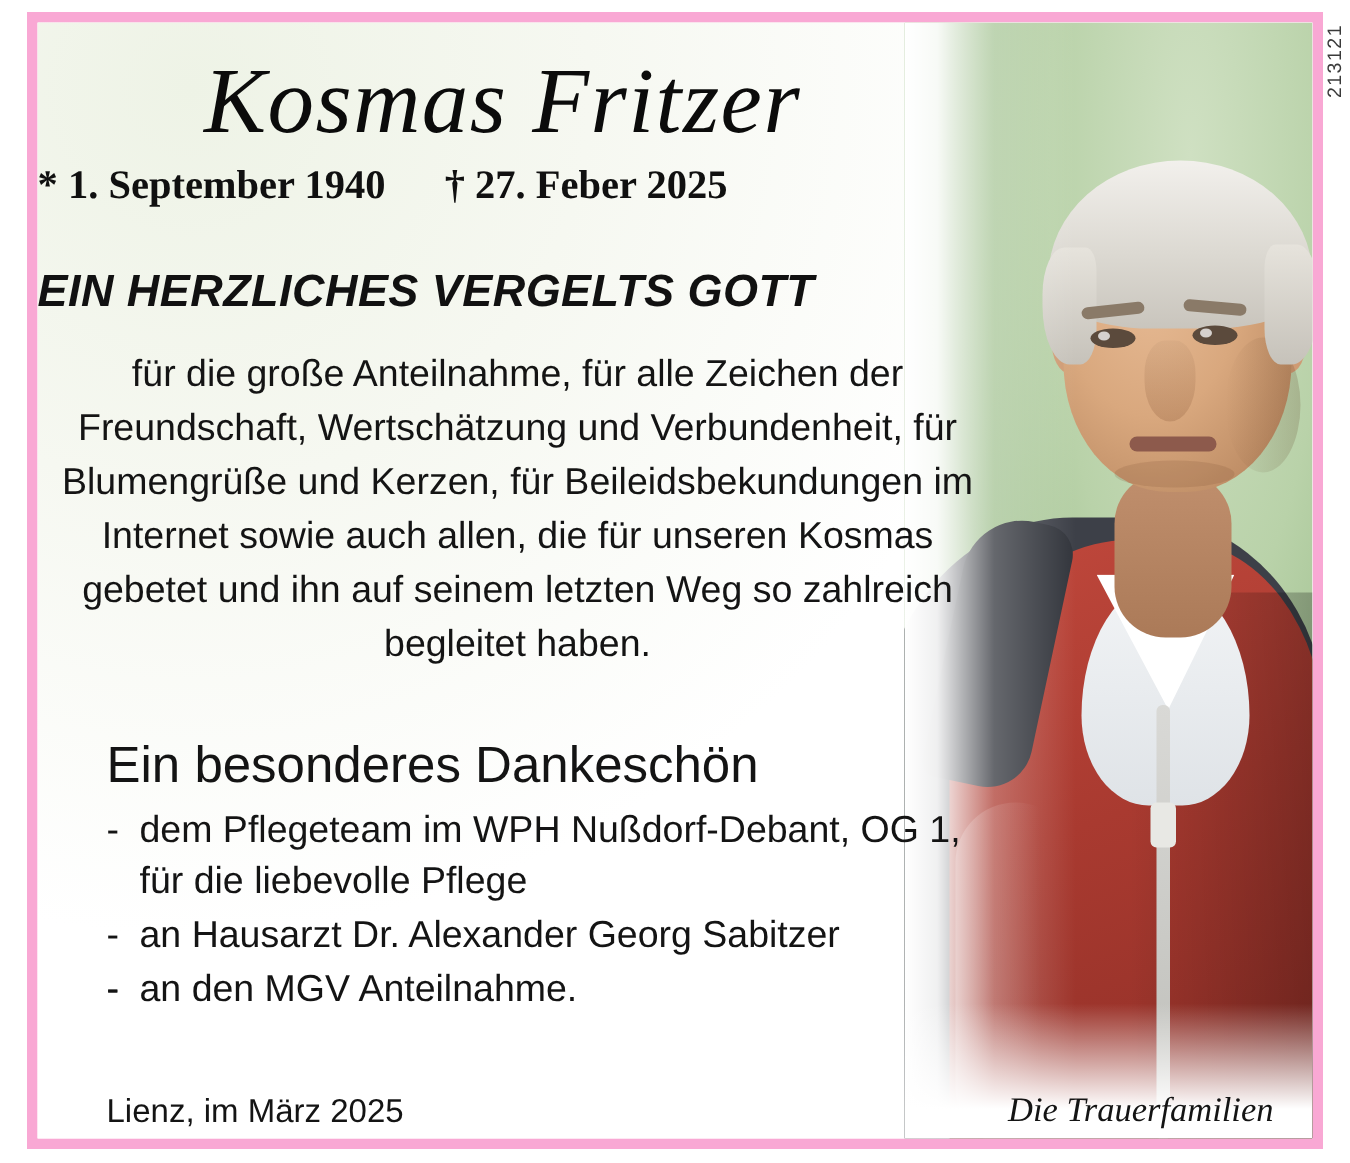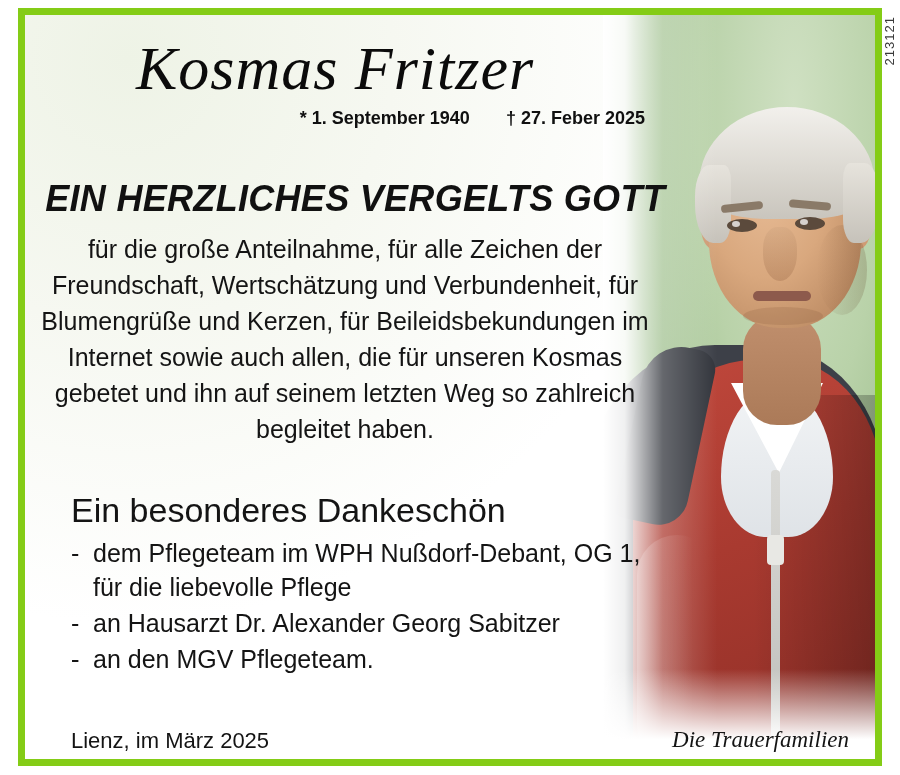--- a/index.html
+++ b/index.html
@@ -17,21 +17,21 @@
     overflow: hidden;
     background: #ffffff;
   }
   
   .notice {
     position: absolute;
     left: 18px;
     top: 8px;
     width: 864px;
     height: 758px;
-    border: 7px solid #84cc16;
+    border: 7px solid #f9a8d4;
     box-sizing: border-box;
     background: #ffffff;
     overflow: hidden;
   }
   .inner {
     position: absolute;
     inset: 0;
     background:
       radial-gradient(circle at 12% 6%, #eef3e6 0%, #f6f8f1 26%, #ffffff 55%),
       linear-gradient(180deg, #f7f9f3 0%, #ffffff 30%, #ffffff 100%);
@@ -301,36 +301,36 @@
     font-size: 62px;
     letter-spacing: 1px;
     color: #0b0b0b;
     white-space: nowrap;
   }
   .dates {
     position: absolute;
     left: 0;
     top: 93px;
     width: 620px;
-    text-align: right;
-    font-family: Liberation Sans, sans-serif;
+    text-align: left;
+    font-family: Liberation Serif, serif;
     font-weight: bold;
-    font-size: 18px;
+    font-size: 27px;
     color: #101010;
   }
   .dates .sep { display: inline-block; width: 26px; }
   .headline {
     position: absolute;
     left: 0;
     top: 163px;
     width: 640px;
-    text-align: right;
+    text-align: left;
     font-weight: bold;
     font-style: italic;
-    font-size: 36px;
+    font-size: 30px;
     letter-spacing: 0.3px;
     color: #111111;
   }
   .body {
     position: absolute;
     left: 14px;
     top: 216px;
     width: 612px;
     text-align: center;
     font-size: 25px;
@@ -459,21 +459,21 @@
           </span>
           <span class="item">
             <span class="dash">-</span>
             <span>an Hausarzt Dr. Alexander Georg Sabitzer</span>
           </span>
           <span class="item">
             <span class="dash">-</span>
           </span>
           <span class="item">
             <span class="dash">-</span>
-            <span>an den MGV Pflegeteam.</span>
+            <span>an den MGV Anteilnahme.</span>
           </span>
         </div>
 
         <div class="place">Lienz, im März 2025</div>
       </div>
 
       <div class="family">Die Trauerfamilien</div>
 
     </div>
   </div>

